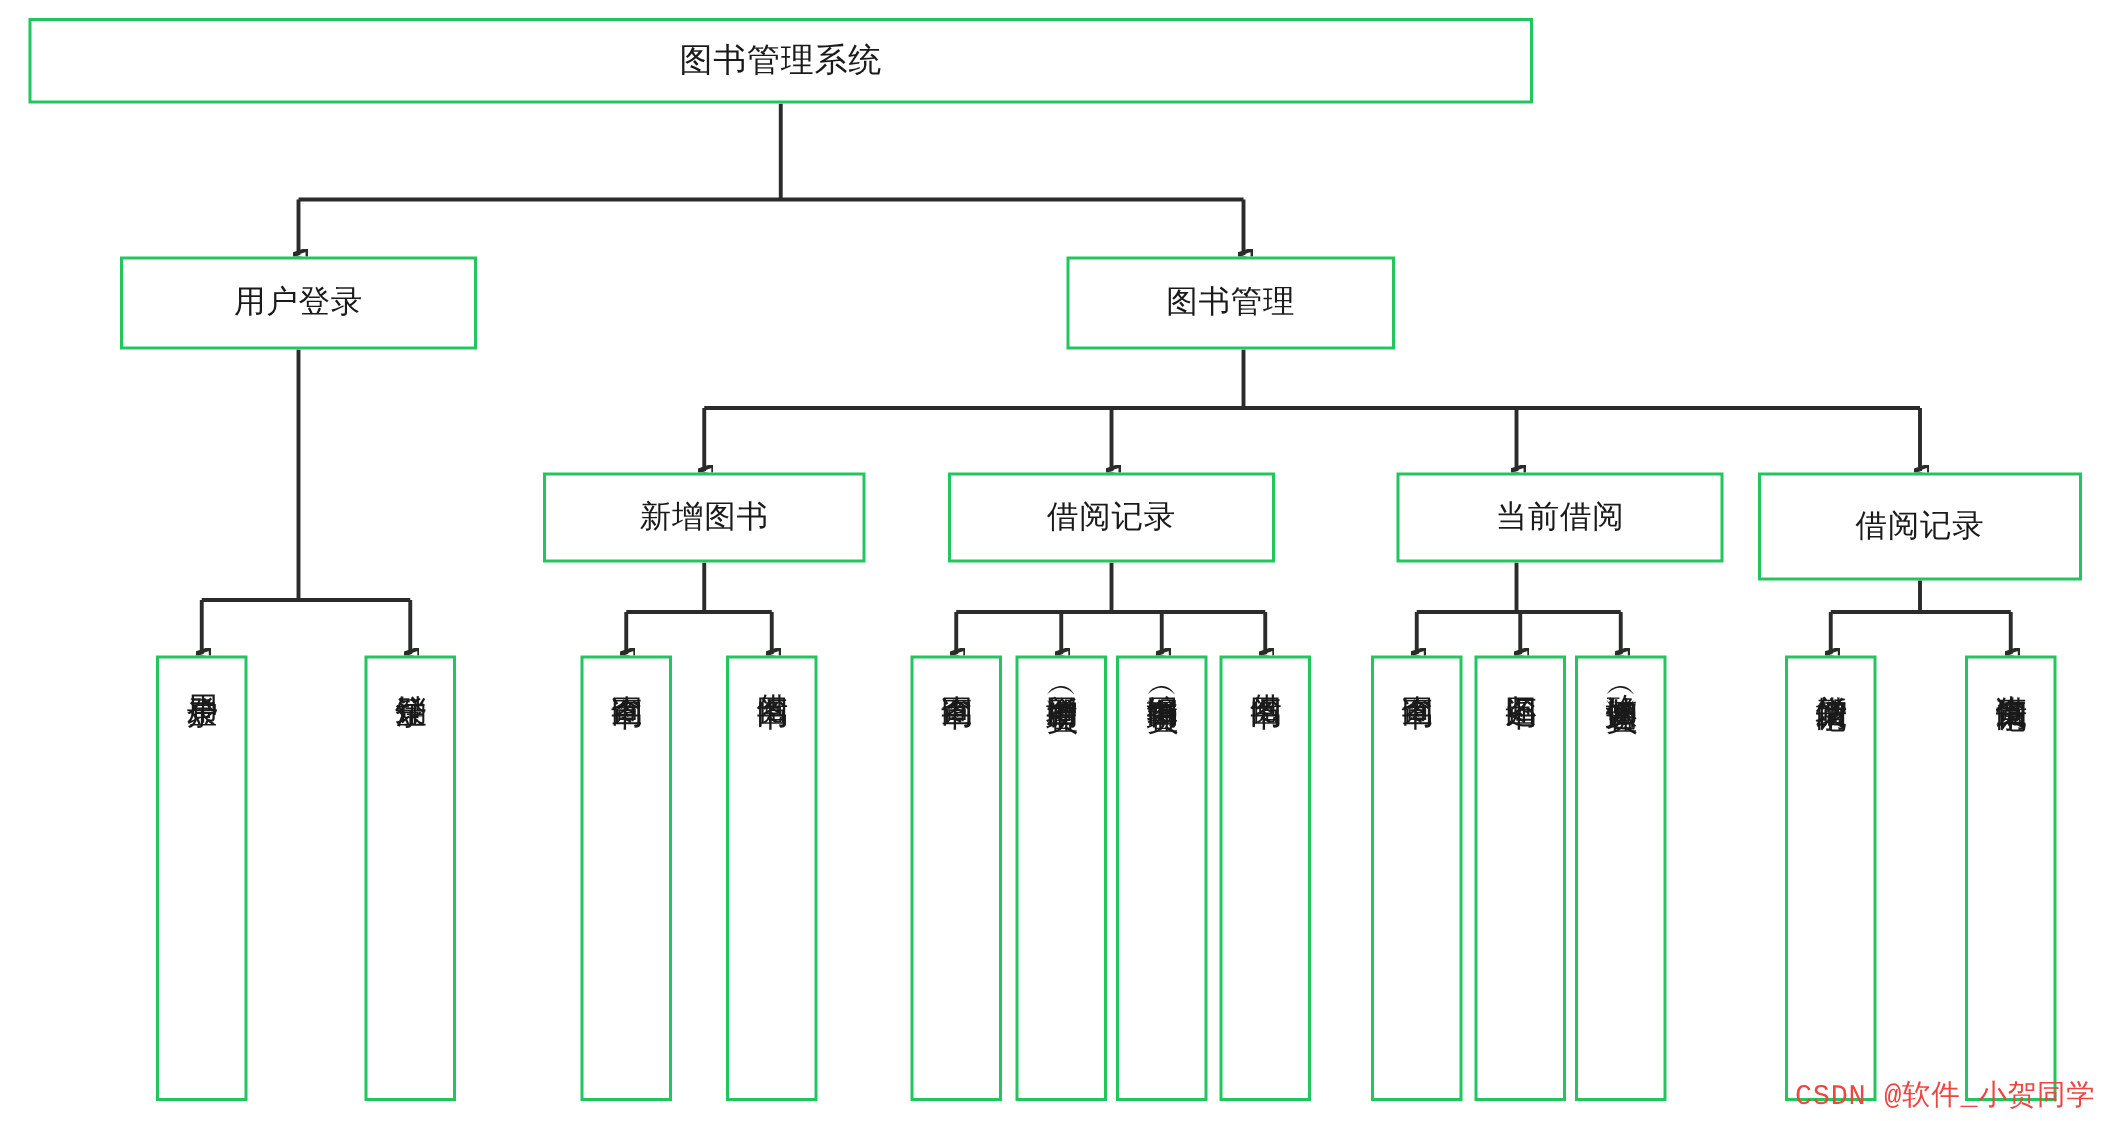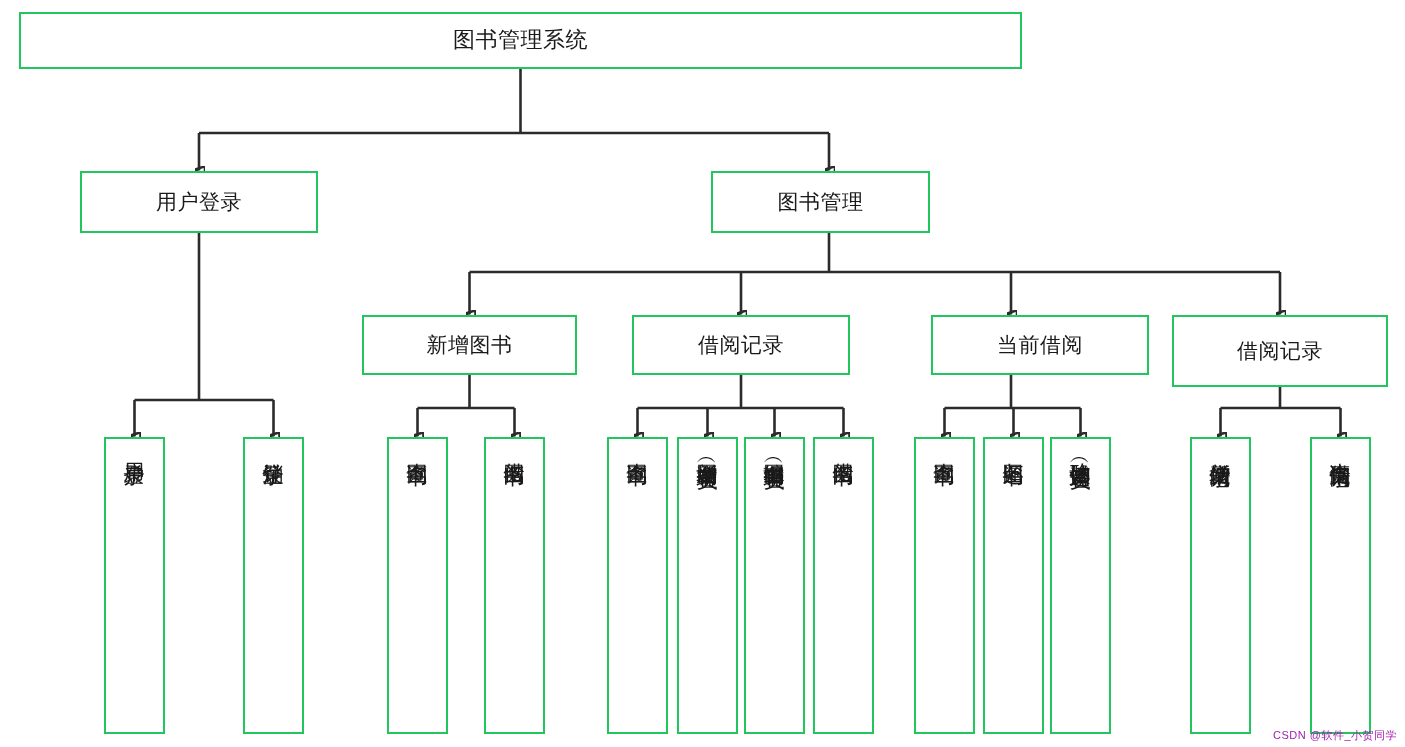--- a/index.html
+++ b/index.html
@@ -62,24 +62,25 @@
   }
   svg.connectors line, svg.connectors path {
     stroke: #2b2b2b;
     stroke-width: 2.6;
     fill: none;
   }
   .watermark {
     position: absolute;
     right: 8px;
     bottom: 4px;
-    font-size: 11px;
-    color: #a21caf;
+    font-size: 19px;
+    color: #ef4444;
     letter-spacing: 0.5px;
     white-space: nowrap;
+    font-family: Liberation Mono, monospace;
   }
 </style>
 </head>
 <body>
 
 <div id="diagram-root">
   <svg class="connectors" viewBox="0 0 1405 747">
     <defs>
       <marker id="arrowhead" markerWidth="10" markerHeight="10" refX="4.2" refY="6" orient="auto" markerUnits="userSpaceOnUse">
         <path d="M0.4,0 L8,0 L4.2,11 Z" fill="#2b2b2b" stroke="none"></path>

